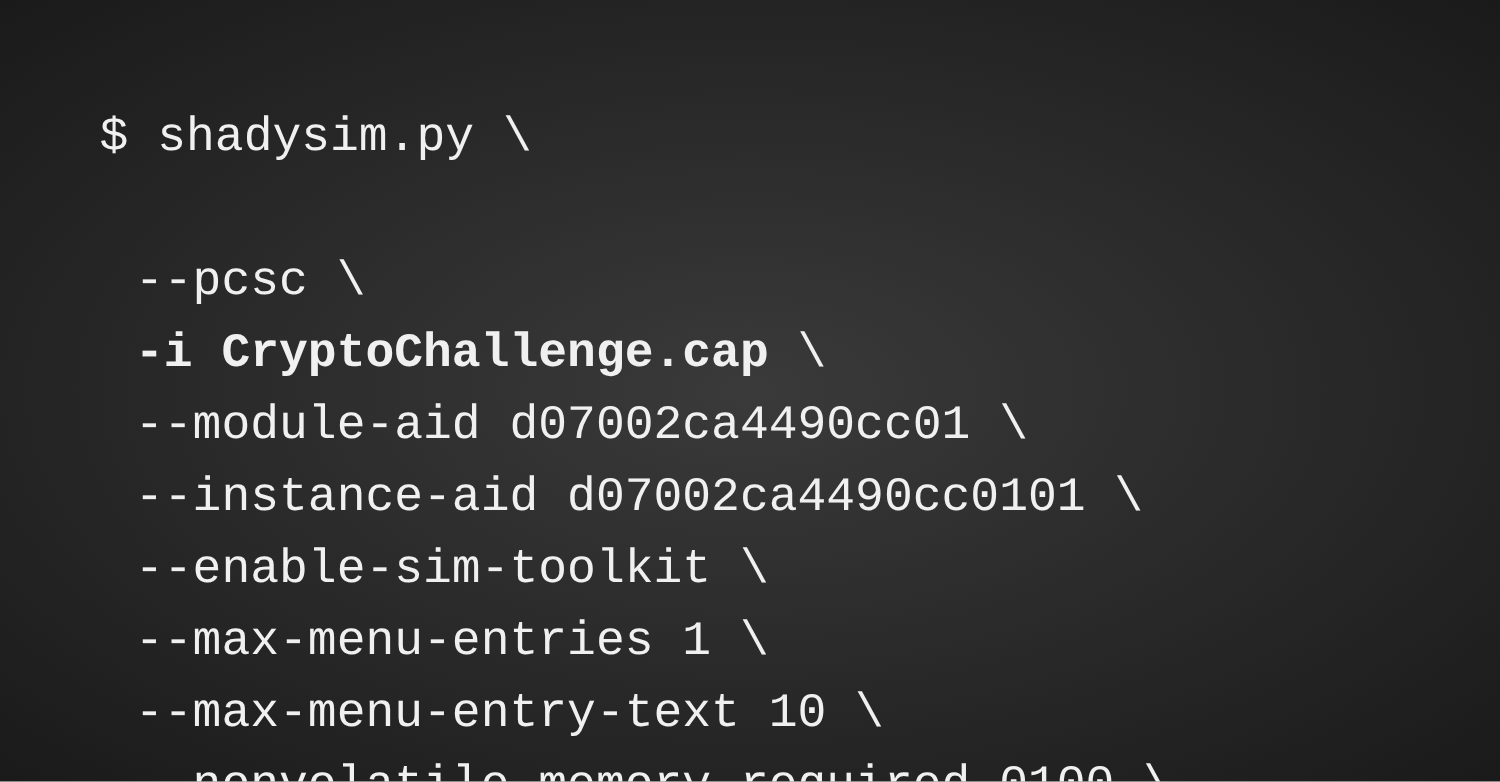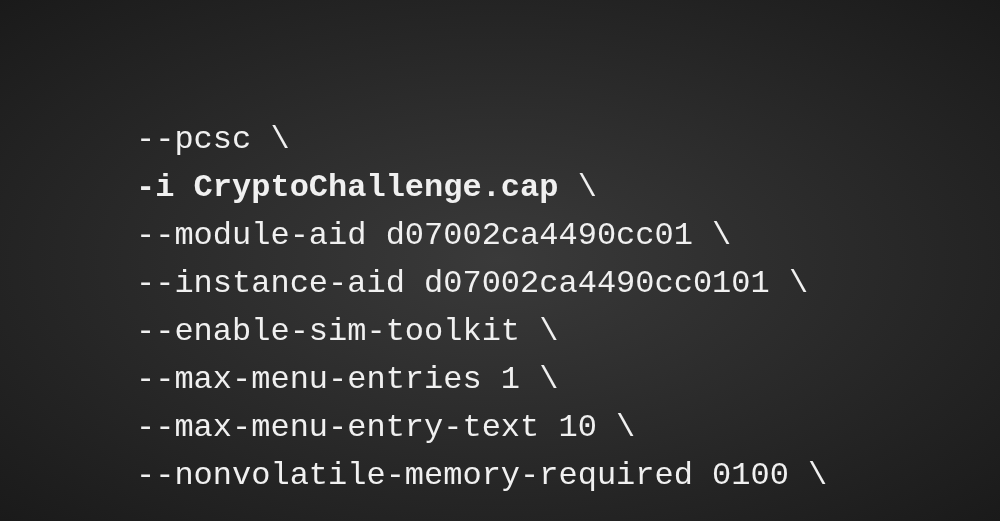--- a/index.html
+++ b/index.html
@@ -21,25 +21,26 @@
   .terminal {
     white-space: pre;
   }
   .prompt {
     color: #f0f0f0;
   }
   .cmd-line {
     margin: 0;
   }
   .indent {
-    margin-left: 108px;
+    margin-left: 62px;
     display: block;
   }
   .bold {
     font-weight: bold;
   }
 </style>
 </head>
 <body>
 
 <div class="terminal">
+  <span class="cmd-line"><span class="prompt">$</span> <span>shadysim.py</span> <span>\</span></span>
   <div id="args-container"><span class="indent"><span>--pcsc</span> <span>\</span></span><span class="indent"><span class="bold">-i</span> <span class="bold">CryptoChallenge.cap</span> <span>\</span></span><span class="indent"><span>--module-aid</span> <span>d07002ca4490cc01</span> <span>\</span></span><span class="indent"><span>--instance-aid</span> <span>d07002ca4490cc0101</span> <span>\</span></span><span class="indent"><span>--enable-sim-toolkit</span> <span>\</span></span><span class="indent"><span>--max-menu-entries</span> <span>1</span> <span>\</span></span><span class="indent"><span>--max-menu-entry-text</span> <span>10</span> <span>\</span></span><span class="indent"><span>--nonvolatile-memory-required</span> <span>0100</span> <span>\</span></span></div>
 </div>
 
 </body></html>

